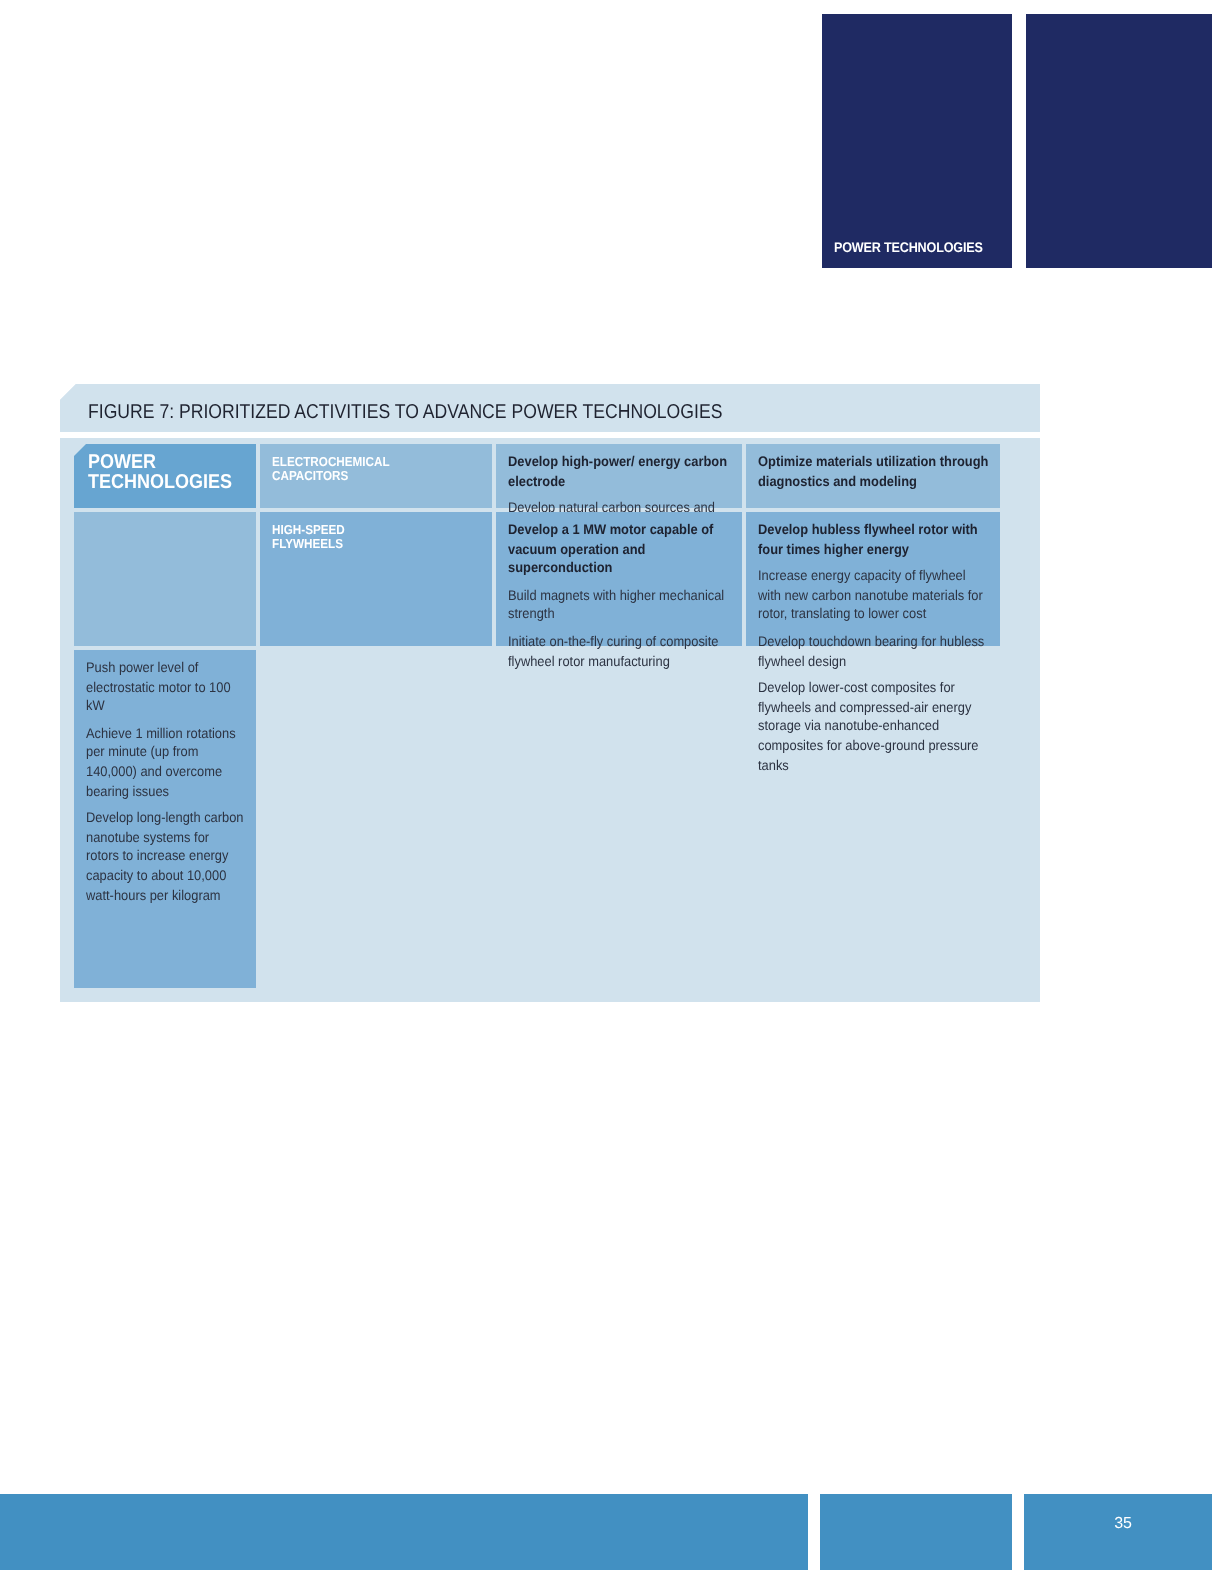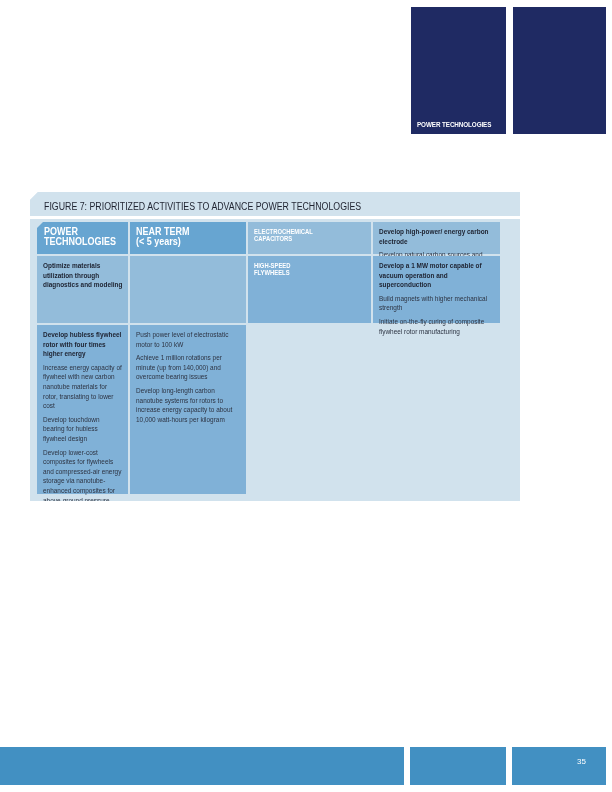--- a/index.html
+++ b/index.html
@@ -57,21 +57,21 @@
     transform: scaleX(0.92); transform-origin: left top; width: 108%;
   }
   .item.bold { font-weight: bold; color: #1d2230; }
   .cell.content { padding-top: 5px; }
 
   .footer-bar { position: absolute; top: 747px; height: 38px; background: #4290c2; }
   .footer-bar.f1 { left: 0; width: 404px; }
   .footer-bar.f2 { left: 410px; width: 96px; }
   .footer-bar.f3 { left: 512px; width: 94px; }
   .page-number {
-    position: absolute; right: 20px; top: 10px;
+    position: absolute; right: 40px; top: 10px;
     color: #ffffff; font-size: 8px; font-weight: normal; margin-left: 48px;
   }
 </style>
 </head>
 <body>
 
 <div class="top-block b1">
   <div class="section-label">POWER TECHNOLOGIES</div>
 </div>
 <div class="top-block b2"></div>
@@ -80,24 +80,20 @@
   <div class="figure-title-bar">
     <div class="figure-title">FIGURE 7: PRIORITIZED ACTIVITIES TO ADVANCE POWER TECHNOLOGIES</div>
   </div>
   <div class="title-divider"></div>
 
   <div class="grid">
 
     <div class="cell hdr first">
       <span>POWER</span>
       <span>TECHNOLOGIES</span>
-    </div>
-    <div class="cell hdr">
-      <span>NEAR TERM</span>
-      <span>(&lt; 5 years)</span>
     </div>
 
     <div class="cell row1 rowlabel">
       <span>ELECTROCHEMICAL</span>
       <span>CAPACITORS</span>
     </div>
     <div class="cell row1 content">
       <p class="item bold">Develop high-power/ energy carbon electrode</p>
       <p class="item">Develop natural carbon sources and materials for electrochemical capacitors</p>
     </div>

